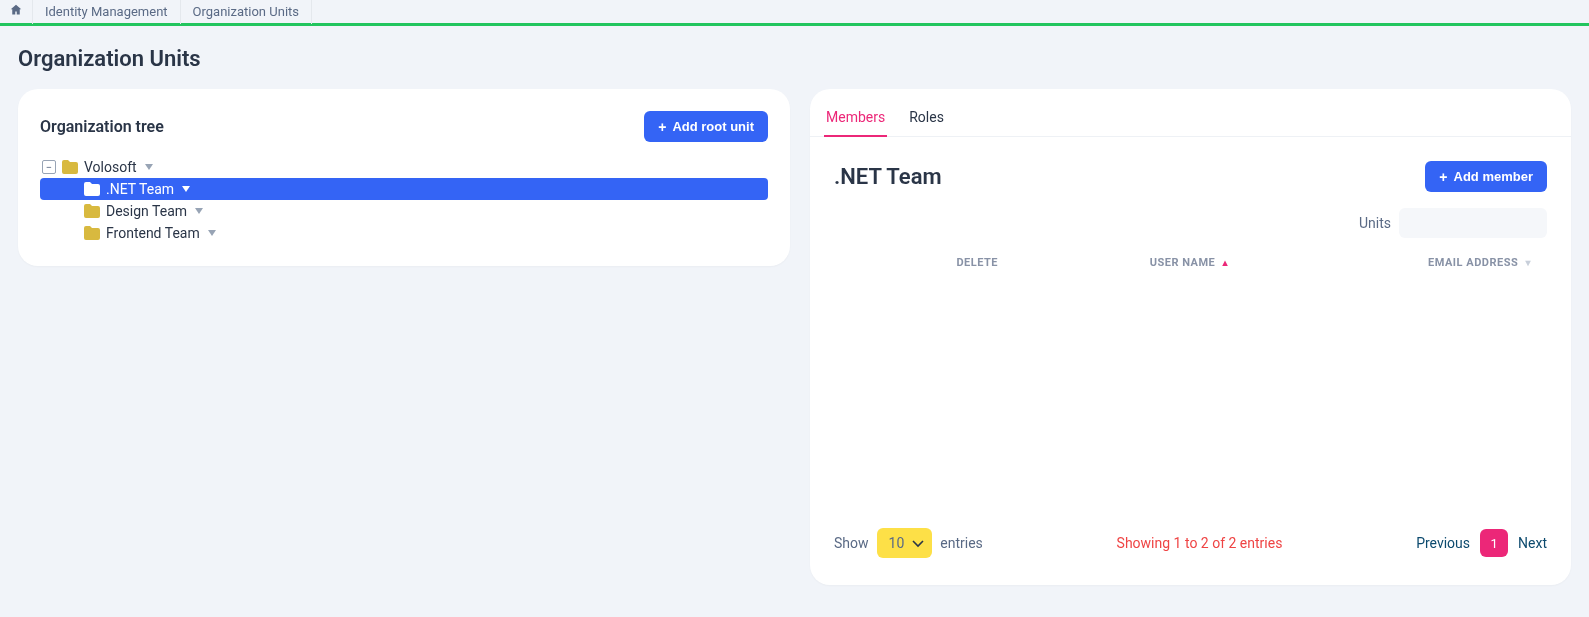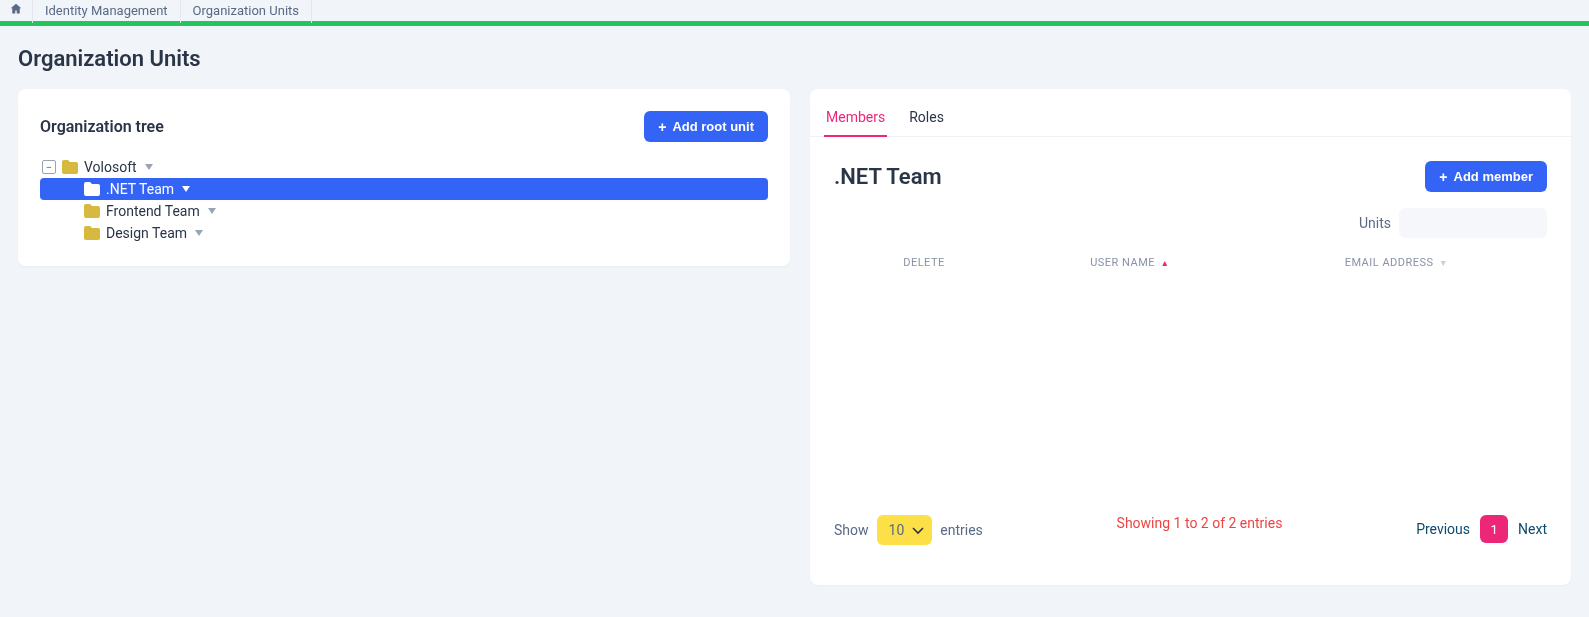--- a/index.html
+++ b/index.html
@@ -6,21 +6,21 @@
   body {
     font-family: -apple-system, BlinkMacSystemFont, "Segoe UI", Roboto, Helvetica, Arial, sans-serif;
     background: #f1f4f9;
     color: #2a3547;
     font-size: 14px;
   }
   .breadcrumbs {
     display: flex;
     align-items: center;
     height: 26px;
-    border-bottom: 5px solid #22c55e;
+    border-bottom: 3px solid #22c55e;
     background: #f1f4f9;
   }
   .breadcrumbs .crumb {
     padding: 5px 12px;
     border-right: 1px solid #e4e8ed;
     color: #5a6a85;
     font-size: 13px;
     cursor: pointer;
     display: flex;
     align-items: center;
@@ -36,21 +36,21 @@
     margin-bottom: 18px;
   }
   .layout {
     display: grid;
     grid-template-columns: 772px 1fr;
     gap: 20px;
     align-items: start;
   }
   .card {
     background: #fff;
-    border-radius: 8px;
+    border-radius: 20px;
     box-shadow: 0 1px 2px rgba(0,0,0,0.03);
   }
   
   .tree-card { padding: 22px; }
   .tree-header {
     display: flex;
     justify-content: space-between;
     align-items: center;
     margin-bottom: 14px;
   }
@@ -93,21 +93,21 @@
     border: 1px solid #98a4b5;
     display: flex; align-items: center; justify-content: center;
     font-size: 11px; line-height: 1;
     color: #5a6a85;
     border-radius: 2px;
   }
   .folder-icon { display: inline-flex; }
   .caret { display: inline-flex; margin-left: 2px; }
   .node-label { white-space: nowrap; }
   
-  .detail-card { padding: 10px 0 40px 0; min-height: 496px; display:flex; flex-direction:column;}
+  .detail-card { padding: 10px 0 27px 0; min-height: 496px; display:flex; flex-direction:column;}
   .tabs {
     display: flex;
     gap: 20px;
     padding: 0 14px;
     border-bottom: 1px solid #eef1f5;
   }
   .tab {
     padding: 10px 2px;
     font-size: 14px;
     color: #2a3547;
@@ -139,25 +139,25 @@
     height: 30px;
     width: 148px;
     padding: 0 10px;
     font-size: 14px;
   }
   table.data {
     width: 100%;
     border-collapse: collapse;
   }
   table.data th {
-    text-align: center;
+    text-align: right;
     font-size: 11px;
     letter-spacing: 0.5px;
     color: #8892a6;
-    font-weight: 400;
+    font-weight: 700;
     padding: 12px 16px 10px 16px;
   }
   table.data th .sort { color: #ec2778; margin-left: 4px; font-size: 10px;}
   table.data th .sort-inactive { color: #c8cfda; margin-left: 4px; font-size: 10px;}
   table.data td {
     padding: 14px 16px;
     font-size: 14px;
     color: #2a3547;
     border-bottom: 1px solid #f2f4f8;
   }
@@ -165,21 +165,21 @@
   table.data tbody tr:nth-child(even) td { background: #fafbfc; }
   .del-btn {
     width: 34px; height: 30px;
     background: #ec2778;
     border: none; border-radius: 6px;
     display: inline-flex; align-items: center; justify-content: center;
     cursor: pointer;
   }
   .footer {
     display: flex;
-    align-items: flex-start;
+    align-items: center;
     justify-content: space-between;
     padding: 16px 0 0 0;
     margin-top: auto;
     font-size: 14px;
     color: #5a6a85;
   }
   .footer-left { display: flex; align-items: center; gap: 8px; }
   .select-wrap {
     position: relative;
     background: #fde047;
@@ -261,35 +261,35 @@
           </span>
         </div>
 
 
         <div class="tree-row depth-1">
           <span class="folder-icon">
             <svg width="16" height="14" viewBox="0 0 16 14">
                 <path fill="#d8b93f" d="M0 2a2 2 0 012-2h4l2 2h6a2 2 0 012 2v8a2 2 0 01-2 2H2a2 2 0 01-2-2z"></path>
               </svg>
           </span>
-          <span class="node-label">Frontend Team</span>
+          <span class="node-label">Design Team</span>
           <span class="caret">
             <svg width="8" height="6" viewBox="0 0 8 6">
                 <path fill="#98a4b5" d="M0 0h8L4 6z"></path>
               </svg>
           </span>
         </div>
 
         <div class="tree-row depth-1">
           <span class="folder-icon">
             <svg width="16" height="14" viewBox="0 0 16 14">
                 <path fill="#d8b93f" d="M0 2a2 2 0 012-2h4l2 2h6a2 2 0 012 2v8a2 2 0 01-2 2H2a2 2 0 01-2-2z"></path>
               </svg>
           </span>
-          <span class="node-label">Design Team</span>
+          <span class="node-label">Frontend Team</span>
           <span class="caret">
             <svg width="8" height="6" viewBox="0 0 8 6">
                 <path fill="#98a4b5" d="M0 0h8L4 6z"></path>
               </svg>
           </span>
         </div>
       </div>
     </div>
 
     <div class="card detail-card">

